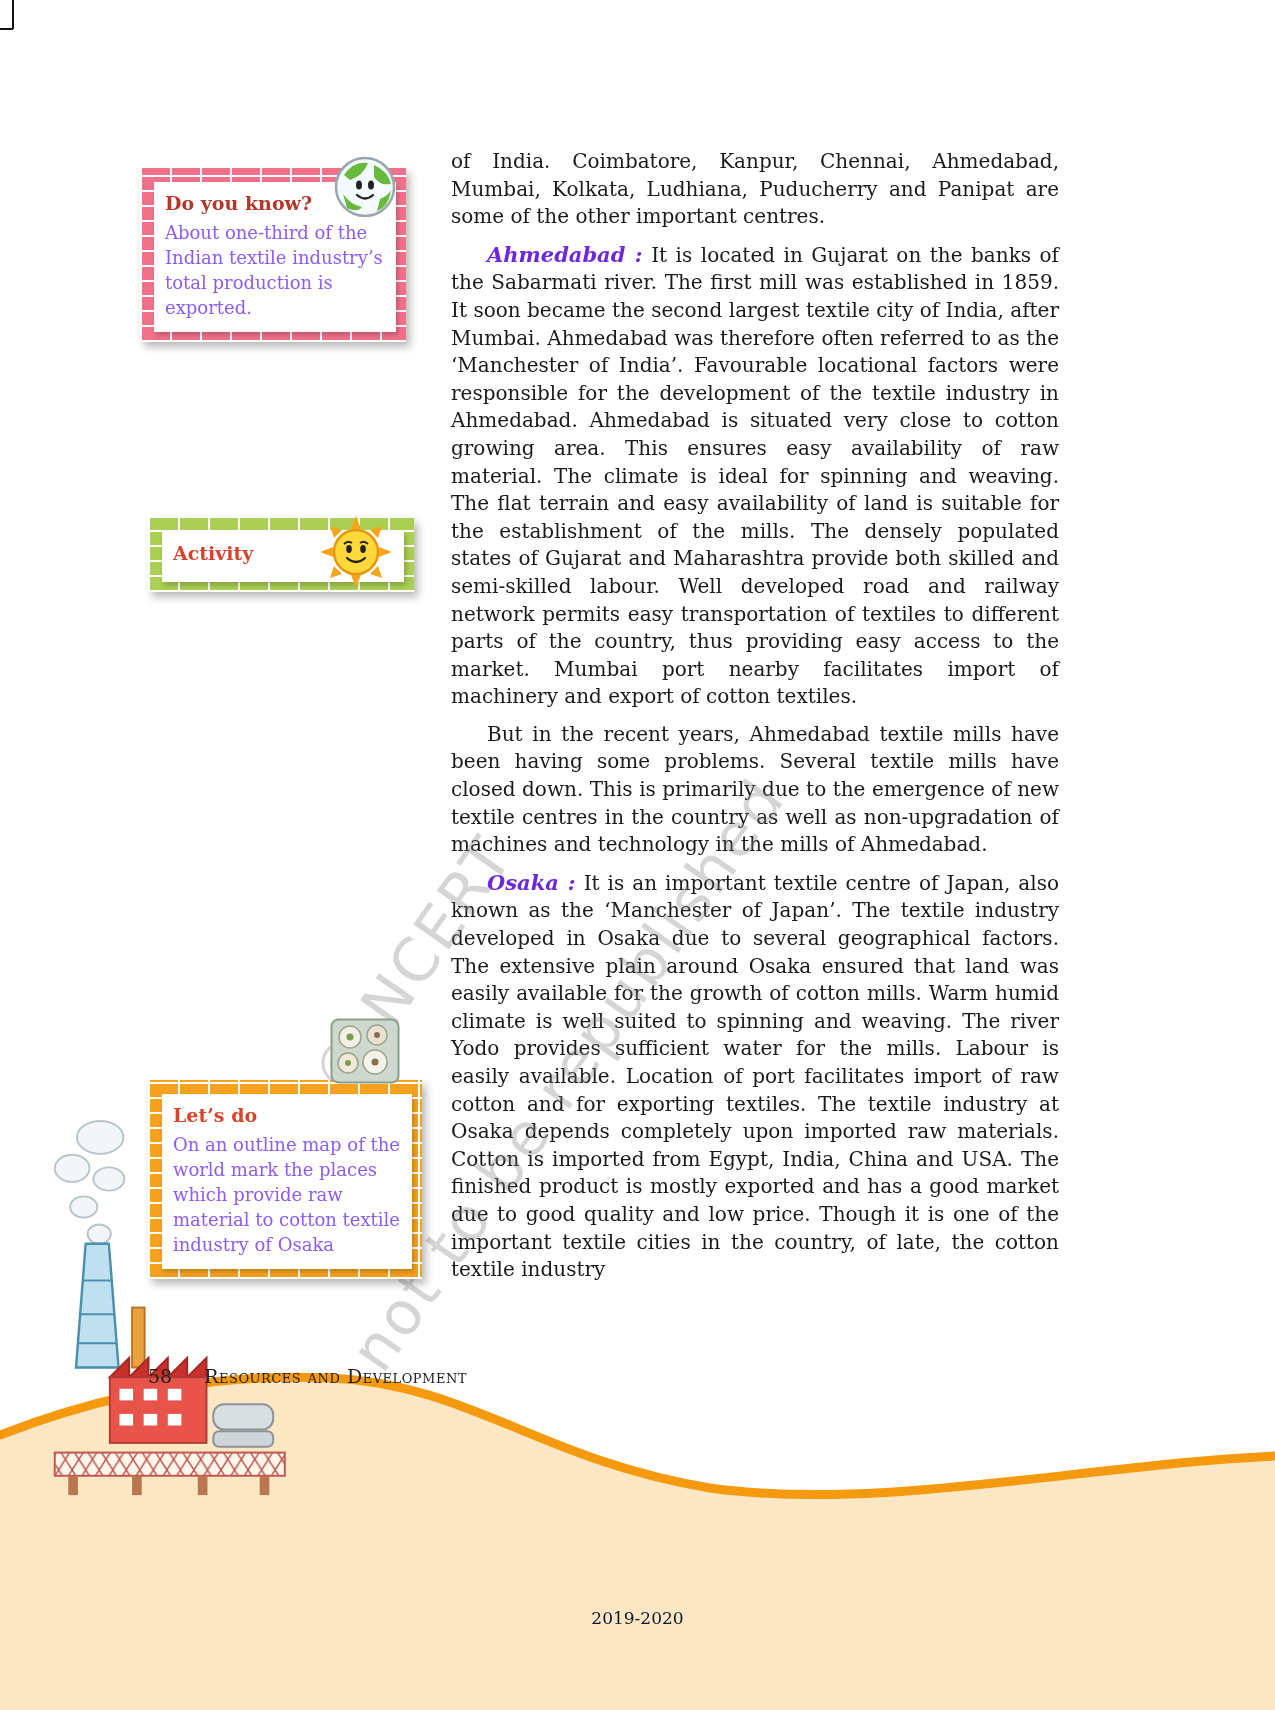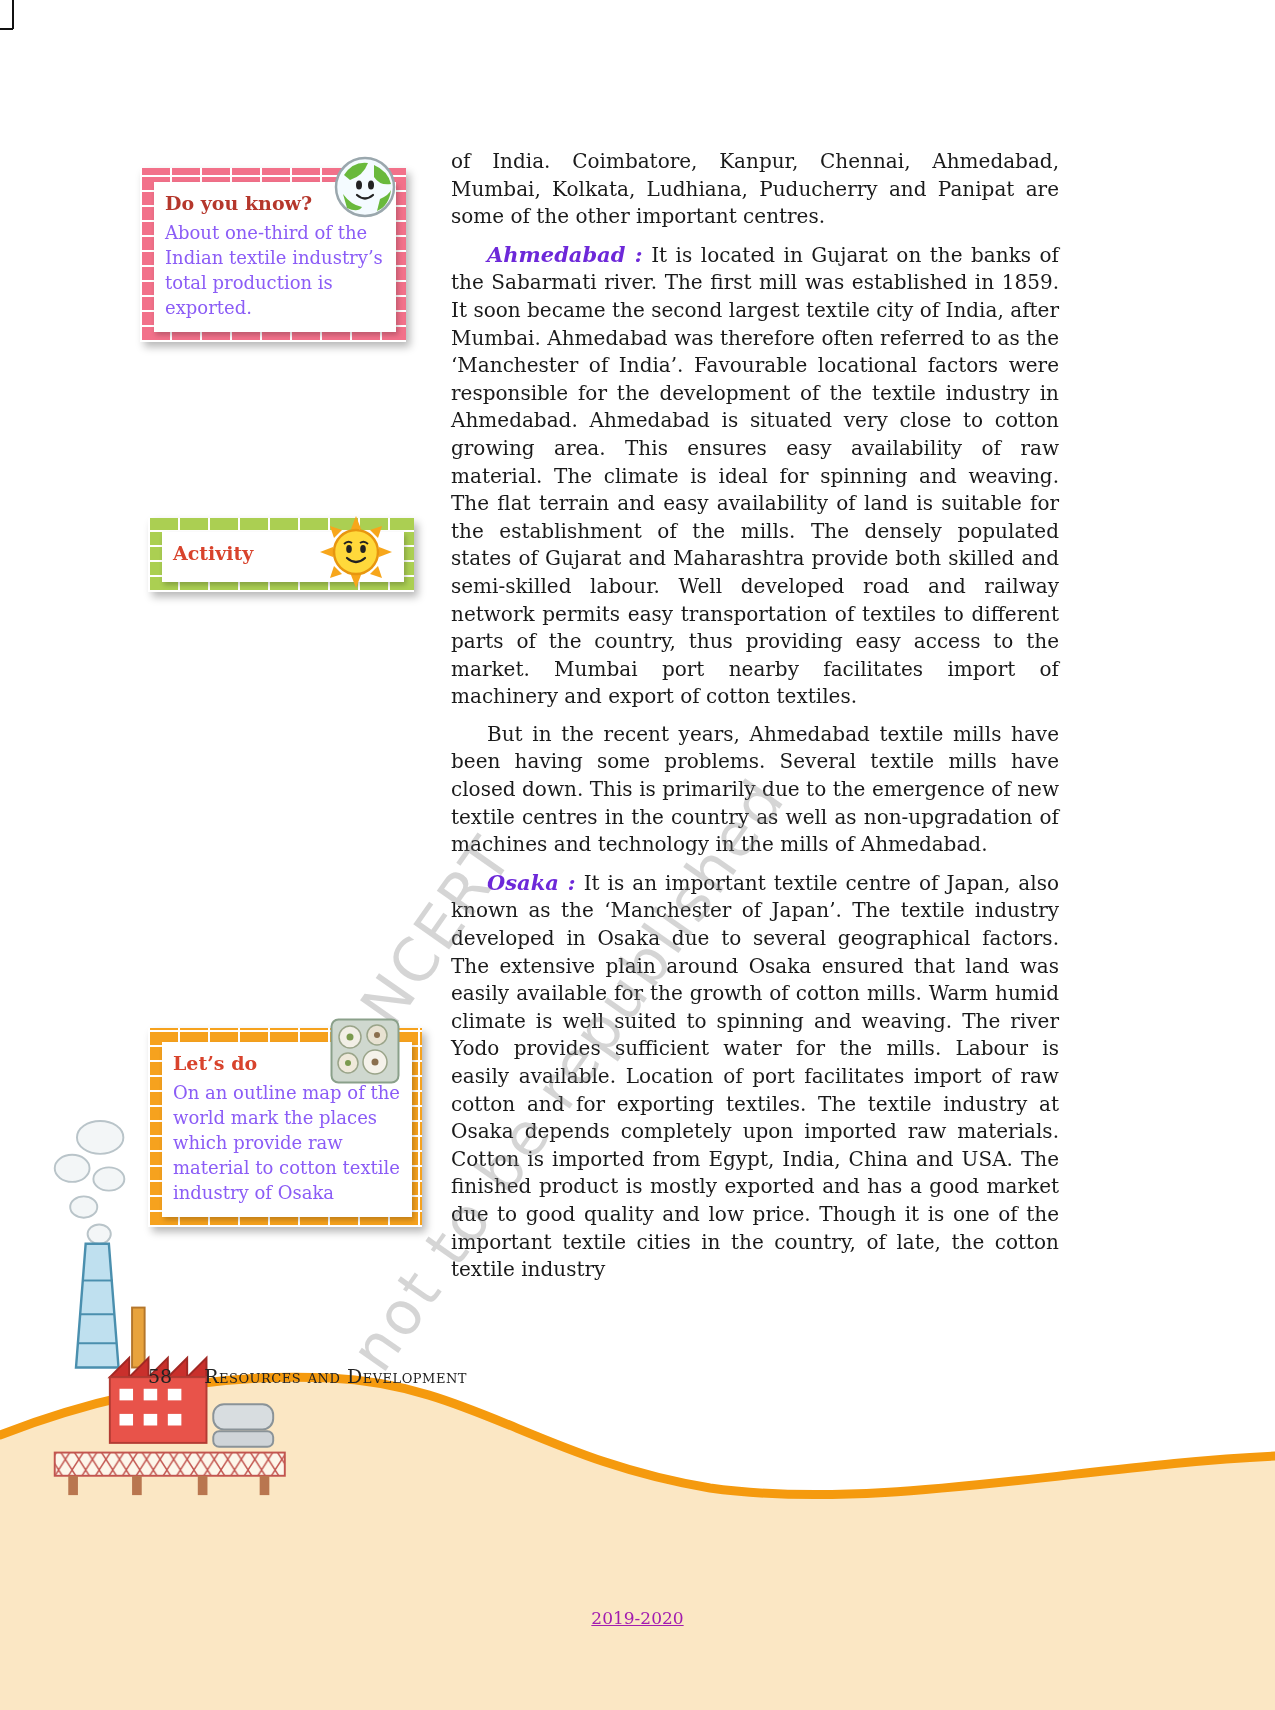--- a/index.html
+++ b/index.html
@@ -32,21 +32,21 @@
      repeating-linear-gradient(90deg,#fff 0 2px,transparent 2px 30px),
      repeating-linear-gradient(0deg,#fff 0 2px,transparent 2px 15px);}
   .callout-inner{background:#fff;padding:10px 11px 12px 11px;box-shadow:2px 3px 5px rgba(0,0,0,0.22);}
   .callout-title{font-weight:bold;font-size:19px;margin:0 0 6px 0;}
   .title-maroon{color:#b5372c;}
   .title-red{color:#d8432c;}
   .callout-body{font-size:18px;line-height:25px;color:#8b5cf6;}
 
   .box-dyk{left:140px;top:168px;width:242px;}
   .box-activity{left:148px;top:518px;width:242px;}
-  .box-letsdo{left:148px;top:1028px;width:250px;}
+  .box-letsdo{left:148px;top:1080px;width:250px;}
 
   .icon-globe{position:absolute;left:332px;top:154px;z-index:6;}
   .icon-sun{position:absolute;left:320px;top:516px;z-index:6;}
   .icon-photos{position:absolute;left:330px;top:1018px;z-index:6;}
 
   
   .watermark{
     position:absolute;left:130px;top:760px;width:720px;height:520px;z-index:4;
     display:flex;flex-direction:column;align-items:center;justify-content:center;
     transform:rotate(-55deg);pointer-events:none;
@@ -59,21 +59,21 @@
   
   .wave-svg{position:absolute;left:0;top:1250px;z-index:1;}
   .factory-svg{position:absolute;left:18px;top:1080px;z-index:2;}
 
   .page-footer{
     position:absolute;left:148px;top:1365px;z-index:3;font-size:19px;color:#222;
   }
   .page-footer .chapter{font-variant:small-caps;margin-left:26px;letter-spacing:0.5px;}
   .year-footer{
     position:absolute;left:0;top:1608px;width:1275px;text-align:center;z-index:3;
-    font-size:17px;color:#a21caf;text-decoration:underline;
+    font-size:17px;color:#0f172a;
   }
 </style>
 </head>
 <body>
 
 <div class="crop-v"></div>
 <div class="crop-h"></div>
 
 <svg class="wave-svg" width="1275" height="460" viewBox="0 0 1275 460">
   <path d="M0,185 C90,150 200,122 330,128 C470,134 540,210 710,238 C880,262 1090,214 1275,206 L1275,460 L0,460 Z" fill="#fbe7c4"></path>

